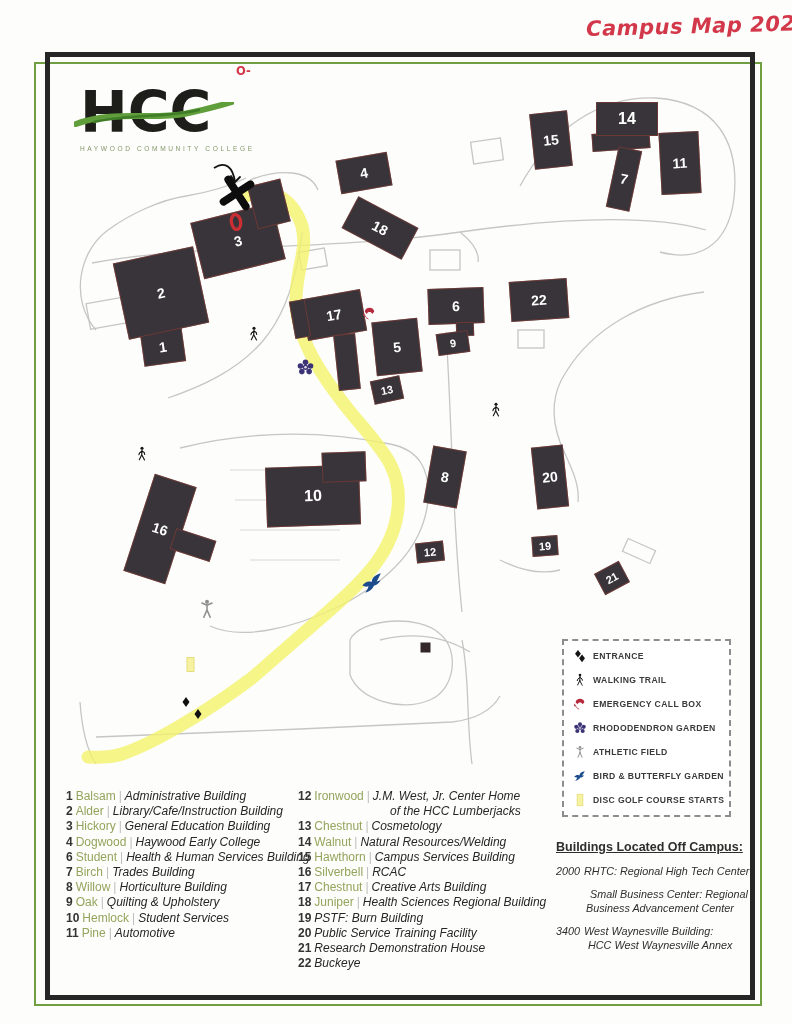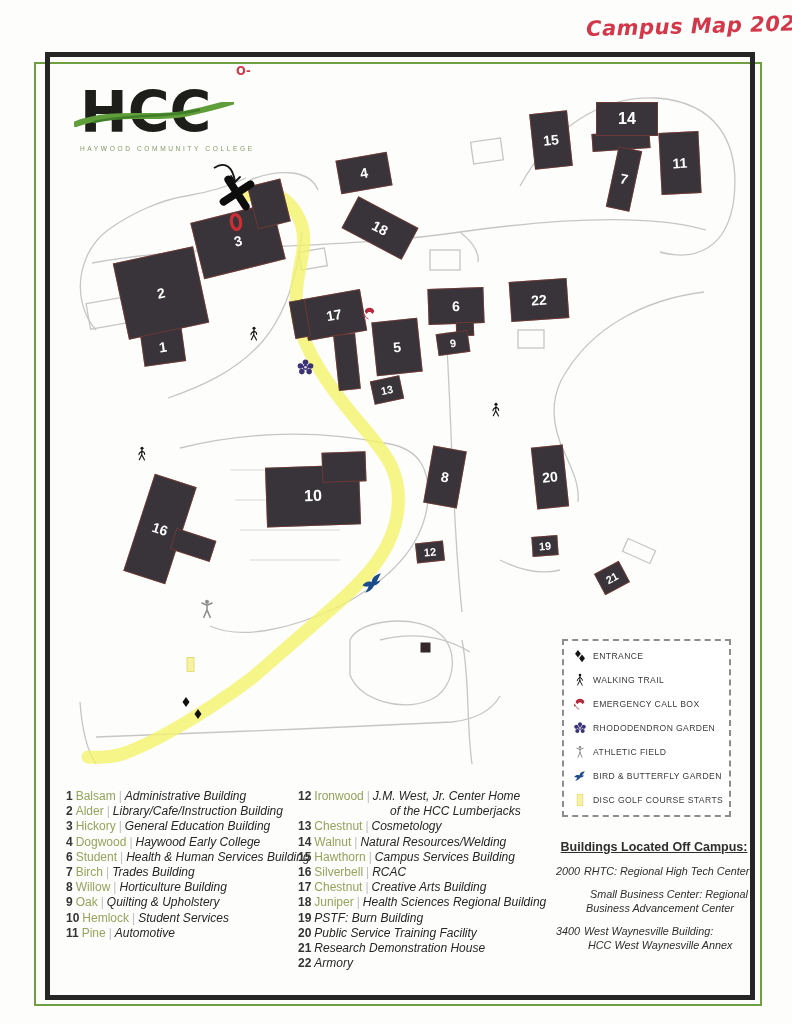--- a/index.html
+++ b/index.html
@@ -49,36 +49,36 @@
 
   .map-icon{position:absolute;}
   .map-icon svg,.lg-icon svg{width:100%;height:100%;display:block;}
 
   
   .legend{position:absolute;left:562px;top:639px;width:152px;height:158px;border:2px dashed #8d8d8d;
           padding:8px 4px 8px 9px;display:flex;flex-direction:column;justify-content:space-between;
           background:rgba(255,255,255,.92);box-sizing:content-box;}
   .legend-row{display:flex;align-items:center;gap:6px;}
   .lg-icon{width:14px;height:14px;flex:0 0 14px;}
-  .lg-label{font-size:8.6px;letter-spacing:.4px;color:#3a3a3a;font-weight:400;white-space:nowrap;}
+  .lg-label{font-size:8.6px;letter-spacing:.4px;color:#3a3a3a;font-weight:700;white-space:nowrap;}
 
   
   .bld-list{position:absolute;top:789px;font-size:12px;line-height:15.2px;color:#262626;white-space:nowrap;}
   .col-left{left:66px;width:232px;}
   .col-right{left:298px;width:252px;}
   .bl-num{font-weight:700;color:#333;margin-right:3px;}
   .bl-name{color:#94a45c;}
   .bl-sep{color:#bdbdbd;margin:0 3px;}
   .bl-desc{font-style:italic;color:#262626;}
   .bl-desc2{font-style:italic;color:#262626;padding-left:92px;}
   .bl-name:empty,.bl-sep:empty,.bl-desc2:empty{display:none;}
 
   
   .off-campus{position:absolute;left:556px;top:840px;width:196px;color:#2e2e2e;}
-  .oc-title{font-size:12.5px;font-weight:700;text-decoration:underline;text-align:center;margin-bottom:10px;}
+  .oc-title{font-size:12.5px;font-weight:700;text-decoration:underline;text-align:left;margin-bottom:10px;}
   .oc-entry{font-size:10.8px;font-style:italic;line-height:1.3;margin-bottom:9px;}
   .oc-entry .oc-num{margin-right:4px;}
   .oc-entry.indent{padding-left:30px;}
   .oc-entry.hang .oc-t2{padding-left:32px;}
   .oc-t2:empty{display:none;}
   .hidden-defs{position:absolute;width:0;height:0;overflow:hidden;}
 </style>
 </head>
 <body>
 
@@ -526,21 +526,21 @@
       </div>
       <div class="bl-item">
         <span class="bl-num">20</span><span class="bl-desc">Public Service Training Facility</span>
         
       </div>
       <div class="bl-item">
         <span class="bl-num">21</span><span class="bl-desc">Research Demonstration House</span>
         
       </div>
       <div class="bl-item">
-        <span class="bl-num">22</span><span class="bl-desc">Armory</span>
+        <span class="bl-num">22</span><span class="bl-desc">Buckeye</span>
         
       </div>
     </div>
 
   <div class="off-campus">
     <div class="oc-title">Buildings Located Off Campus:</div>
     <div>
 
     <div class="oc-entry">
           <span class="oc-num">2000</span><span class="oc-t1">RHTC: Regional High Tech Center</span>

